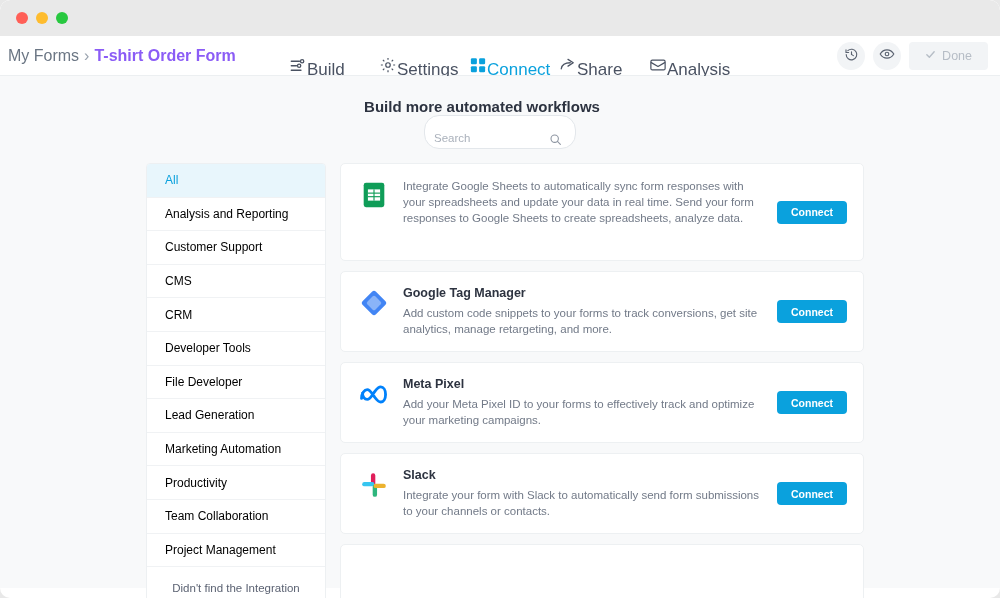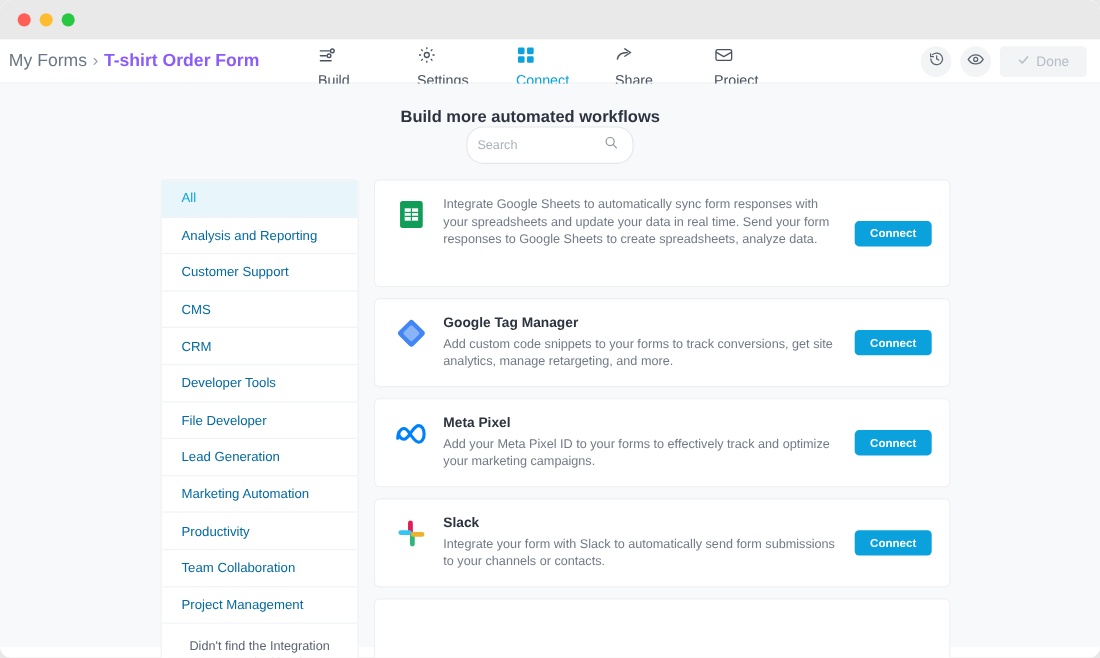--- a/index.html
+++ b/index.html
@@ -53,24 +53,24 @@
 
   .navtabs {
     margin: 0 auto;
     display: flex;
     align-items: flex-end;
     gap: 28px;
     height: 52px;
     transform: translateY(6px);
   }
   .navtab {
-    display: flex; flex-direction: column; align-items: flex-start;
+    display: flex; flex-direction: row; align-items: flex-end;
     width: 62px;
     padding-bottom: 6px;
-    font-size: 13px;
+    font-size: 17px;
     color: #4a5262;
     cursor: pointer;
     border-bottom: 2px solid transparent;
   }
   .navtab .tab-ico { height: 20px; display: flex; align-items: center; justify-content: center; margin-bottom: 5px; }
   .navtab.active { color: #0aa1dd; border-bottom-color: #0aa1dd; }
 
   .topbar-right {
     position: absolute; right: 12px; top: 0; height: 40px;
     display: flex; align-items: center; gap: 8px; justify-content: center;
@@ -106,21 +106,21 @@
   }
   .page-title {
     font-size: 15px; font-weight: bold; color: #2d3340;
     margin-left: -36px;
   }
   .searchbox {
     width: 152px; height: 30px;
     background: #ffffff;
     border: 1px solid #e3e7eb;
     border-radius: 15px;
-    display: flex; align-items: center;
+    display: flex; align-items: flex-start;
     padding: 16px 9px;
     position: relative;
   }
   .searchbox input {
     border: none; outline: none;
     font-size: 11.5px;
     color: #3d4450;
     width: 115px;
     background: transparent;
     font-family: "Liberation Sans", sans-serif;
@@ -141,21 +141,21 @@
     border: 1px solid #edf0f2;
     border-radius: 4px;
     overflow: hidden;
     height: 472px;
   }
   .cat {
     height: 33.6px;
     display: flex; align-items: center;
     padding-left: 18px;
     font-size: 12px;
-    color: #0369a1;
+    color: #000000;
     border-bottom: 1px solid #f0f2f4;
     cursor: pointer;
   }
   .cat.active { background: #e8f6fc; color: #0aa1dd; text-align: right; }
   .side-footer {
     padding: 14px 16px 0;
     text-align: center;
   }
   .side-footer .note {
     font-size: 11.5px; color: #5c6373; line-height: 15px;
@@ -261,21 +261,21 @@
         <span>Share</span>
       </div>
 
       <div class="navtab">
         <span class="tab-ico">
           <svg width="18" height="18" viewBox="0 0 24 24" fill="none" stroke="#4a5262" stroke-width="1.6" stroke-linejoin="round">
             <rect x="2.5" y="5.5" width="19" height="13" rx="2"></rect>
               <path d="M2.5 8.5L12 14l9.5-5.5"></path>
           </svg>
         </span>
-        <span>Project</span>
+        <span>Analysis</span>
       </div>
 
     </div>
 
     <div class="topbar-right">
       <div class="round-btn">
         <span>
           <svg width="15" height="15" viewBox="0 0 24 24" fill="none" stroke="#5a6270" stroke-width="1.8" stroke-linecap="round">
             <path d="M3.5 12a8.5 8.5 0 1 0 2.6-6.1"></path>
               <path d="M3.2 4.6v4.2h4.2"></path>

